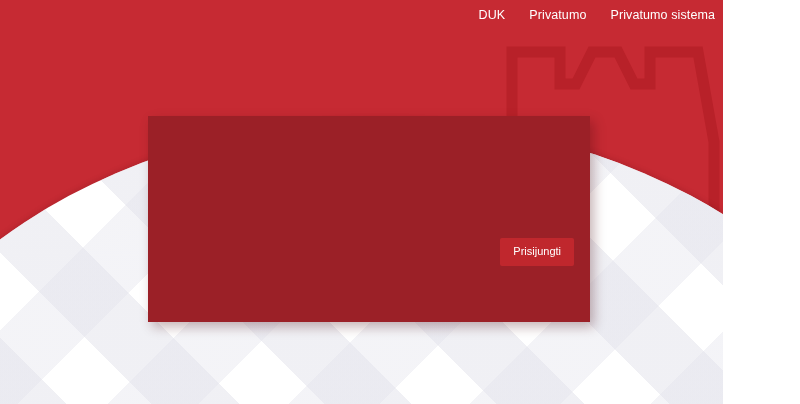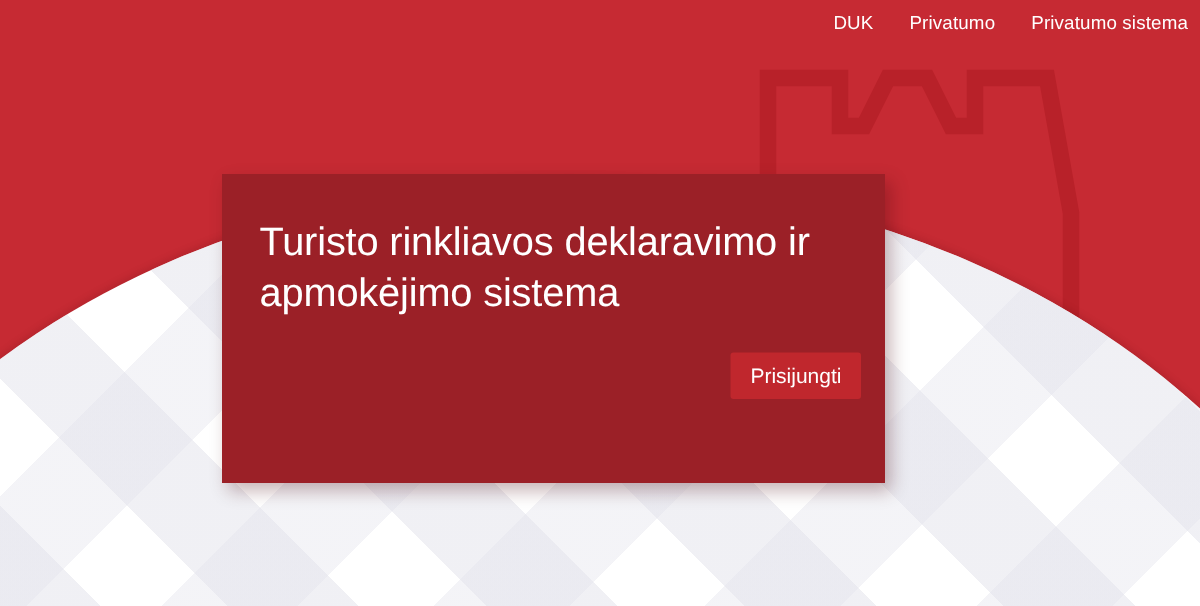--- a/index.html
+++ b/index.html
@@ -9,21 +9,21 @@
   body {
     width: 800px;
     height: 404px;
     overflow: hidden;
     font-family: "Liberation Sans", sans-serif;
     background: #ffffff;
   }
 
   #page {
     position: relative;
-    width: 800px;
+    width: 723px;
     height: 404px;
     overflow: hidden;
     background: #c62a33;
   }
 
   
   .bg-red {
     position: absolute;
     inset: 0;
     background: #c62a33;
@@ -133,21 +133,21 @@
     right: 16px;
     bottom: 56px;
     display: flex;
   }
 
   .login-button {
     background: #c0272d;
     color: #ffffff;
     border: none;
     font-family: "Liberation Sans", sans-serif;
-    font-size: 14px;
+    font-size: 11px;
     line-height: 1;
     padding: 8px 13px 9px 13px;
     border-radius: 2px;
     cursor: pointer;
     white-space: nowrap;
   }
 </style>
 </head>
 <body>
 
@@ -164,20 +164,19 @@
   <div class="bg-white-shape"></div>
   <div class="bg-stripes"></div>
 
   <nav class="topnav">
     <a class="nav-link" href="#">DUK</a>
     <a class="nav-link" href="#">Privatumo</a>
     <a class="nav-link" href="#">Privatumo sistema</a>
   </nav>
 
   <section class="hero-card">
-    <h1 class="hero-title">Turisto rinkliavos deklaravimo ir apmokėjimo sistema</h1>
 
     <div class="hero-actions">
       <button class="login-button" type="button">Prisijungti</button>
     </div>
   </section>
 
 </div>
 
 </body></html>

